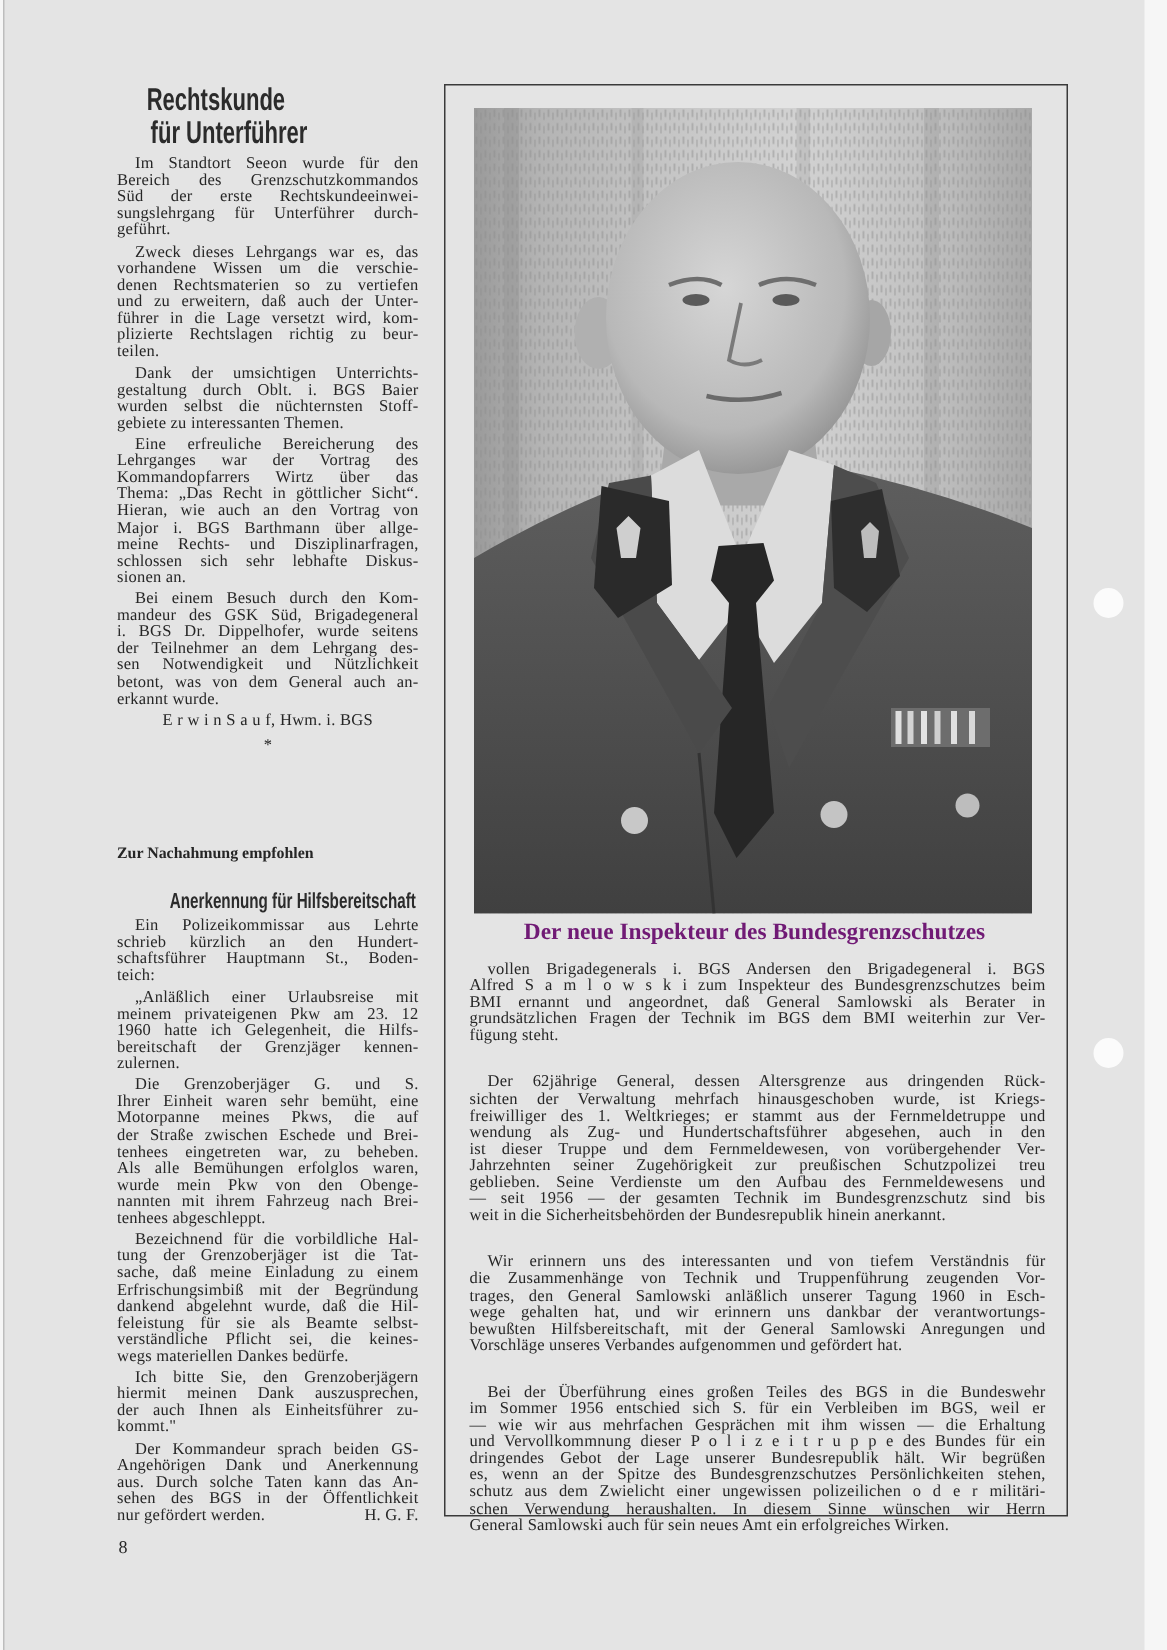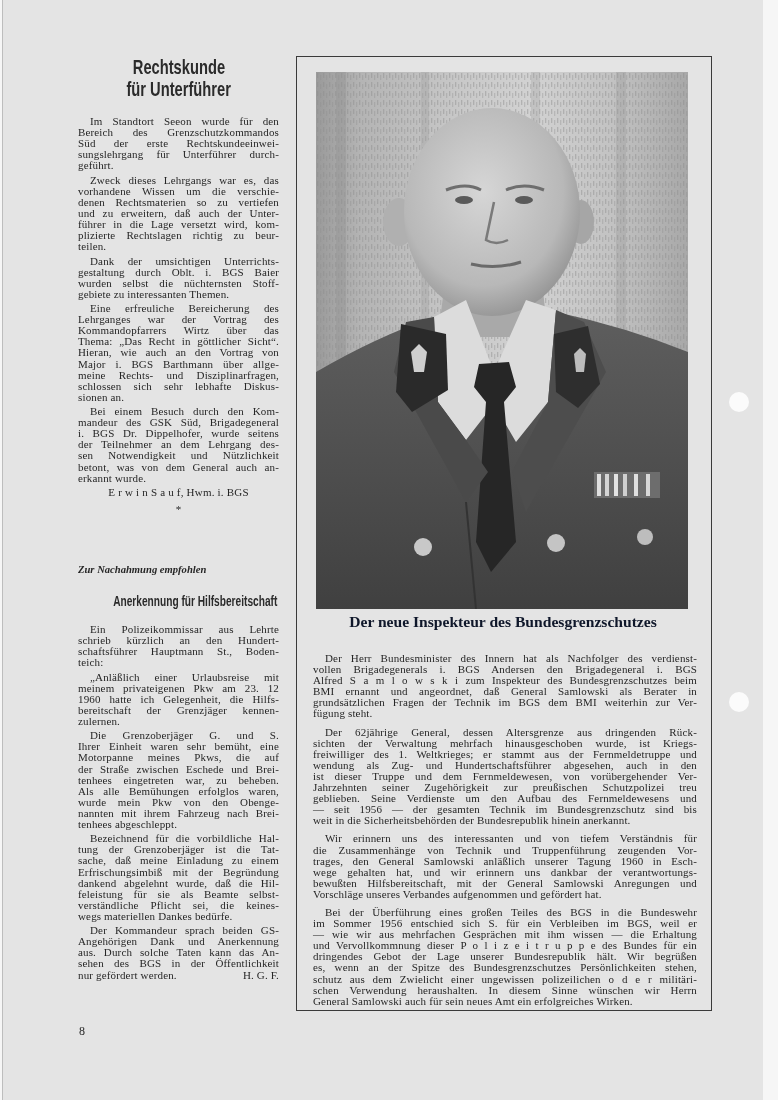--- a/index.html
+++ b/index.html
@@ -14,52 +14,52 @@
       background:#e4e4e4;
       border-left:1px solid #bdbdbd;
     }
     .hole {
       position:absolute; width:20px; height:20px; border-radius:50%;
       background:#fbfbfb;
     }
     .abs { position:absolute; }
     .title-cond {
       font-family:"Liberation Sans", sans-serif; font-weight:bold;
-      color:#2b2b2b; text-align:center; white-space:nowrap;
+      color:#2b2b2b; white-space:nowrap;
     }
     .title-cond span { display:inline-block; transform:scaleX(0.7); transform-origin:center; }
     .t1 { font-size:21px; line-height:22px; }
     .t2 { font-size:14.5px; line-height:15px; }
-    .para { position:relative; font-size:11px; letter-spacing:0.15px;margin-top:12px; }
+    .para { position:relative; font-size:11px; letter-spacing:0.15px; }
     .para + .para { margin-top:3.2px; }
     .ln {
       display:block; height:11.1px; line-height:11.1px;
       text-align:justify; text-align-last:justify;
     }
     .ln.last { text-align:center; text-align-last:left; }
     .indent .ln:first-child { text-indent:12px; }
     .sig-right { text-align:center; font-size:11px; line-height:11px; letter-spacing:0.2px; }
     .sig-inline { position:absolute; right:0; bottom:0; font-size:11px; line-height:11.1px; }
-    .kicker { font-size:10.6px; font-weight:bold; line-height:12px;font-style:italic; }
+    .kicker { font-size:10.6px; font-weight:bold; line-height:12px; }
     .star { text-align:center; font-size:11px; line-height:11px; }
     .box {
       position:absolute; left:296px; top:56px; width:414px; height:953px;
       border:1px solid #3a3a3a; border-top-width:1.5px;
     }
     .photo {
       position:absolute; left:316px; top:72px; width:372px; height:537px;
       background:#9c9c9c;
     }
     .caption {
       position:absolute; left:300px; top:613px; width:406px; text-align:center;
       font-family:"Liberation Serif", serif; font-weight:bold; font-size:15.6px; line-height:18px;
-      color:#0f172a;
+      color:#701a75;
     }
     .right-text { position:absolute; left:313px; top:641px; width:384px; }
-    .right-text .para + .para { margin-top:7px; }
+    .right-text .para + .para { margin-top:20px; }
     .pagenum { position:absolute; left:79px; top:1024px; font-size:12px; }
   </style>
 </head>
 <body>
 
 <div class="page">
   <div class="hole" style="left:726px; top:392px;"></div>
   <div class="hole" style="left:726px; top:692px;"></div>
 </div>
 
@@ -143,20 +143,26 @@
     </div>
   <div class="para indent">
       <span class="ln">Bezeichnend für die vorbildliche Hal-</span>
       <span class="ln">tung der Grenzoberjäger ist die Tat-</span>
       <span class="ln">sache, daß meine Einladung zu einem</span>
       <span class="ln">Erfrischungsimbiß mit der Begründung</span>
       <span class="ln">dankend abgelehnt wurde, daß die Hil-</span>
       <span class="ln">feleistung für sie als Beamte selbst-</span>
       <span class="ln">verständliche Pflicht sei, die keines-</span>
       <span class="ln last">wegs materiellen Dankes bedürfe.</span>
+    </div>
+  <div class="para indent">
+      <span class="ln">Ich bitte Sie, den Grenzoberjägern</span>
+      <span class="ln">hiermit meinen Dank auszusprechen,</span>
+      <span class="ln">der auch Ihnen als Einheitsführer zu-</span>
+      <span class="ln last">kommt."</span>
     </div>
   <div class="para indent" style="position:relative;">
     <div>
         <span class="ln">Der Kommandeur sprach beiden GS-</span>
         <span class="ln">Angehörigen Dank und Anerkennung</span>
         <span class="ln">aus. Durch solche Taten kann das An-</span>
         <span class="ln">sehen des BGS in der Öffentlichkeit</span>
         <span class="ln last">nur gefördert werden.</span>
       </div>
     <span class="sig-inline">H. G. F.</span>
@@ -238,21 +244,20 @@
     <circle cx="240" cy="471" r="9" fill="#c4c4c4"></circle>
     <circle cx="329" cy="465" r="8" fill="#bdbdbd"></circle>
     <path d="M150 430 L160 537" stroke="#333" stroke-width="2"></path>
   </svg>
 </div>
 
 <div class="caption">Der neue Inspekteur des Bundesgrenzschutzes</div>
 
 <div class="right-text">
   <div class="para indent">
-      <span class="ln">Der Herr Bundesminister des Innern hat als Nachfolger des verdienst-</span>
       <span class="ln">vollen Brigadegenerals i. BGS Andersen den Brigadegeneral i. BGS</span>
       <span class="ln">Alfred  S a m l o w s k i  zum Inspekteur des Bundesgrenzschutzes beim</span>
       <span class="ln">BMI ernannt und angeordnet, daß General Samlowski als Berater in</span>
       <span class="ln">grundsätzlichen Fragen der Technik im BGS dem BMI weiterhin zur Ver-</span>
       <span class="ln last">fügung steht.</span>
     </div>
   <div class="para indent">
       <span class="ln">Der 62jährige General, dessen Altersgrenze aus dringenden Rück-</span>
       <span class="ln">sichten der Verwaltung mehrfach hinausgeschoben wurde, ist Kriegs-</span>
       <span class="ln">freiwilliger des 1. Weltkrieges; er stammt aus der Fernmeldetruppe und</span>

